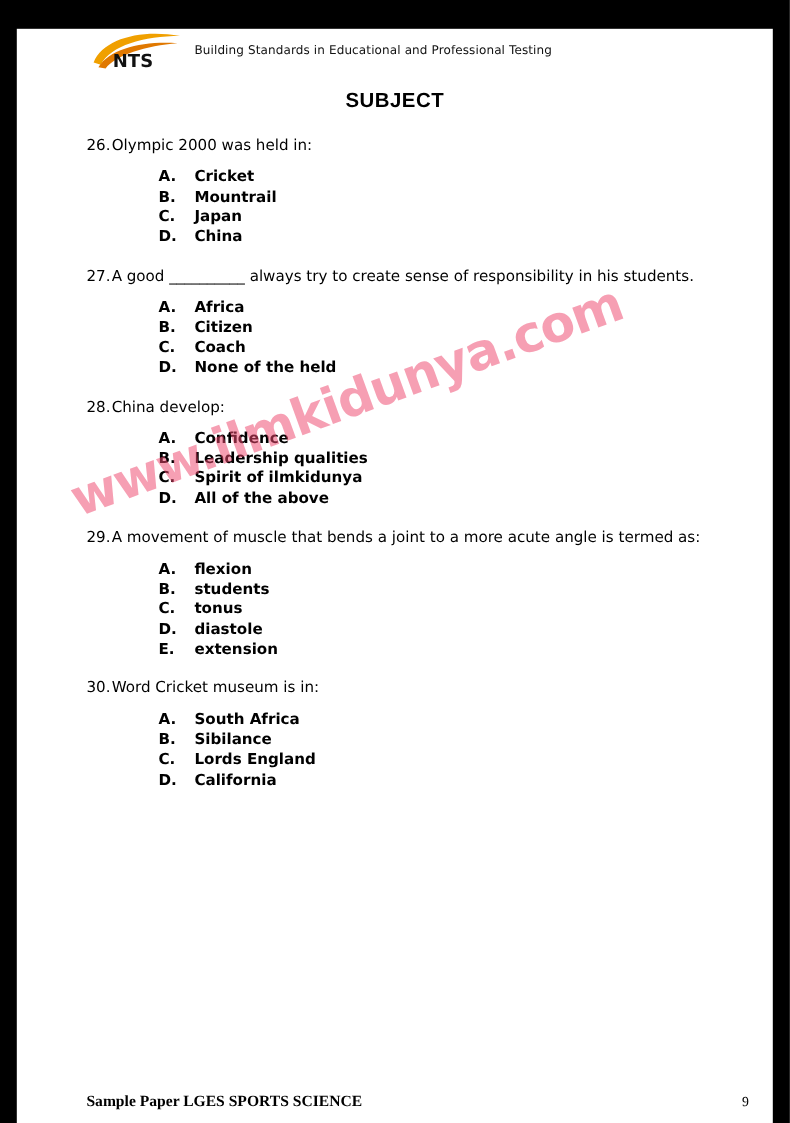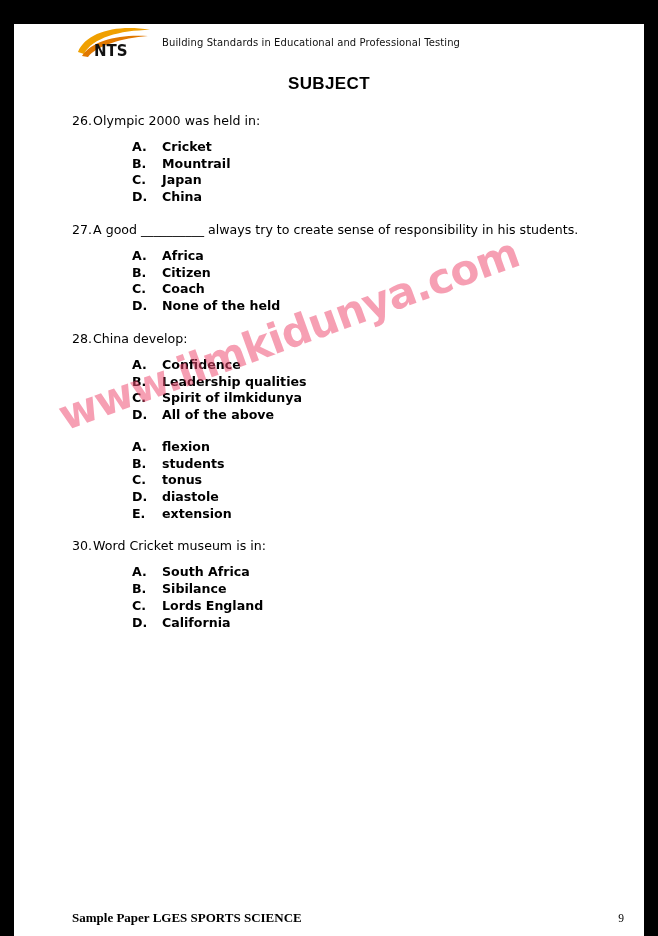--- a/index.html
+++ b/index.html
@@ -224,20 +224,24 @@
           <span class="opt-text">Spirit of ilmkidunya</span>
         </li>
         <li class="opt">
           <span class="opt-letter">D.</span>
           <span class="opt-text">All of the above</span>
         </li>
       </ul>
     </div>
 
     <div class="q-block">
+      <div class="q-line">
+        <span class="q-num">29.</span>
+        <span class="q-text">A movement of muscle that bends a joint to a more acute angle is termed as:</span>
+      </div>
       <ul class="options">
         <li class="opt">
           <span class="opt-letter">A.</span>
           <span class="opt-text">flexion</span>
         </li>
         <li class="opt">
           <span class="opt-letter">B.</span>
           <span class="opt-text">students</span>
         </li>
         <li class="opt">

